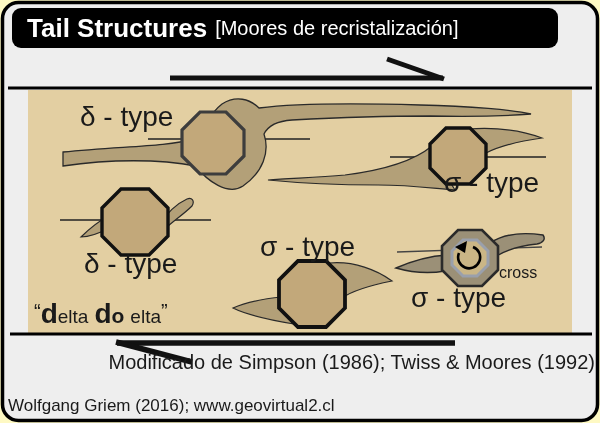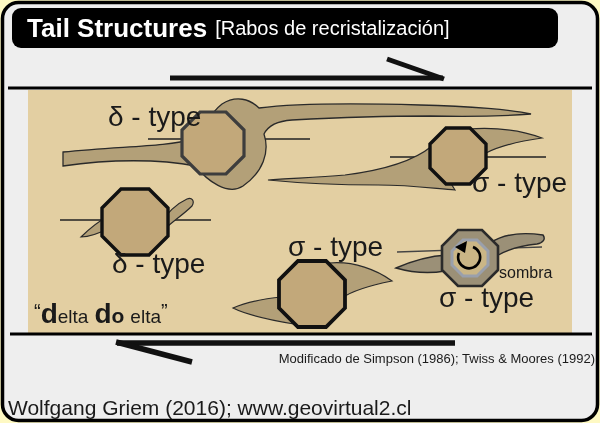--- a/index.html
+++ b/index.html
@@ -9,34 +9,34 @@
     --ink:#1a1a1a;
   }
   html,body{margin:0;padding:0;background:#ffffff;}
   #stage{
     position:relative;width:600px;height:423px;overflow:hidden;
     font-family:"Liberation Sans","DejaVu Sans",sans-serif;color:var(--ink);
     background:#fef9c3;
   }
   #diagram-svg{position:absolute;left:0;top:0;}
   .ov{position:absolute;white-space:nowrap;}
-  .struct-label{font-size:28px;letter-spacing:0px;color:var(--ink);margin-left:28px;}
+  .struct-label{font-size:28px;letter-spacing:0px;color:var(--ink);}
   .title-wrap{left:12px;top:8px;width:546px;height:40px;background:var(--title-bg);
     border-radius:9px;display:flex;align-items:center;padding-left:15px;box-sizing:border-box;}
   .title-main{color:var(--title-fg);font-weight:bold;font-size:26px;}
   .title-sub{color:var(--title-fg);font-size:20px;margin-left:8px;}
   .sombra-label{font-size:16px;}
   .mnemonic{font-size:19px;}
   .mnemonic .bigd{font-weight:bold;font-size:28px;}
   .mnemonic .midb{font-weight:bold;font-size:21px;}
   .mnemonic .sm{font-size:19px;margin-top:16px;}
   .mnemonic .gap{margin-left:6px;}
   .mnemonic .q{font-size:20px;position:relative;top:-5px;}
-  .citation{font-size:13px;right:5px;top:351px;}
-  .credit{font-size:21px;left:8px;top:396px;}
+  .citation{font-size:20px;right:5px;top:351px;}
+  .credit{font-size:17px;left:8px;top:396px;}
 </style>
 </head>
 <body>
 
 <div id="stage">
 
   <svg id="diagram-svg" width="600" height="423" viewBox="0 0 600 423">
 
     <rect x="2.5" y="2.5" width="595" height="418" rx="16" ry="16" style="fill:var(--frame-bg);stroke:#000;stroke-width:3.5"></rect>
 
@@ -119,34 +119,34 @@
       <polygon points="488,265 477,276 463,276 452,265 452,251 463,240 477,240 488,251" style="fill:var(--sombra-core);stroke:var(--sombra-ring);stroke-width:3"></polygon>
       <g>
         <path d="M473,247 A11,11 0 1 1 459,253" fill="none" stroke="#000" stroke-width="2.6"></path>
         <polygon points="455,247 467,241 465,253" fill="#000"></polygon>
       </g>
     </g>
   </svg>
 
   <div class="ov title-wrap">
     <span class="title-main">Tail Structures</span>
-    <span class="title-sub">[Rabos de recristalización]</span>
+    <span class="title-sub">[Moores de recristalización]</span>
   </div>
 
   <div class="ov struct-label" style="left:80px;top:101px;">δ - type</div>
 
   <div class="ov struct-label" style="left:444px;top:167px;">σ - type</div>
 
   <div class="ov struct-label" style="left:84px;top:248px;">δ - type</div>
 
   <div class="ov struct-label" style="left:260px;top:231px;">σ - type</div>
 
   <div class="ov struct-label" style="left:411px;top:282px;">σ - type</div>
 
-  <div class="ov sombra-label" style="left:499px;top:264px;">sombra</div>
+  <div class="ov sombra-label" style="left:499px;top:264px;">cross</div>
 
   <div class="ov mnemonic" style="left:34px;top:298px;">
     <span class="q">“</span><span class="bigd">d</span><span class="sm">elta</span><span class="bigd gap">d</span><span class="midb">o</span><span class="sm gap">elta</span><span class="q">”</span>
   </div>
 
   <div class="ov citation">Modificado de Simpson (1986); Twiss &amp; Moores (1992)</div>
 
   <div class="ov credit">Wolfgang Griem (2016); www.geovirtual2.cl</div>
 
 </div>

